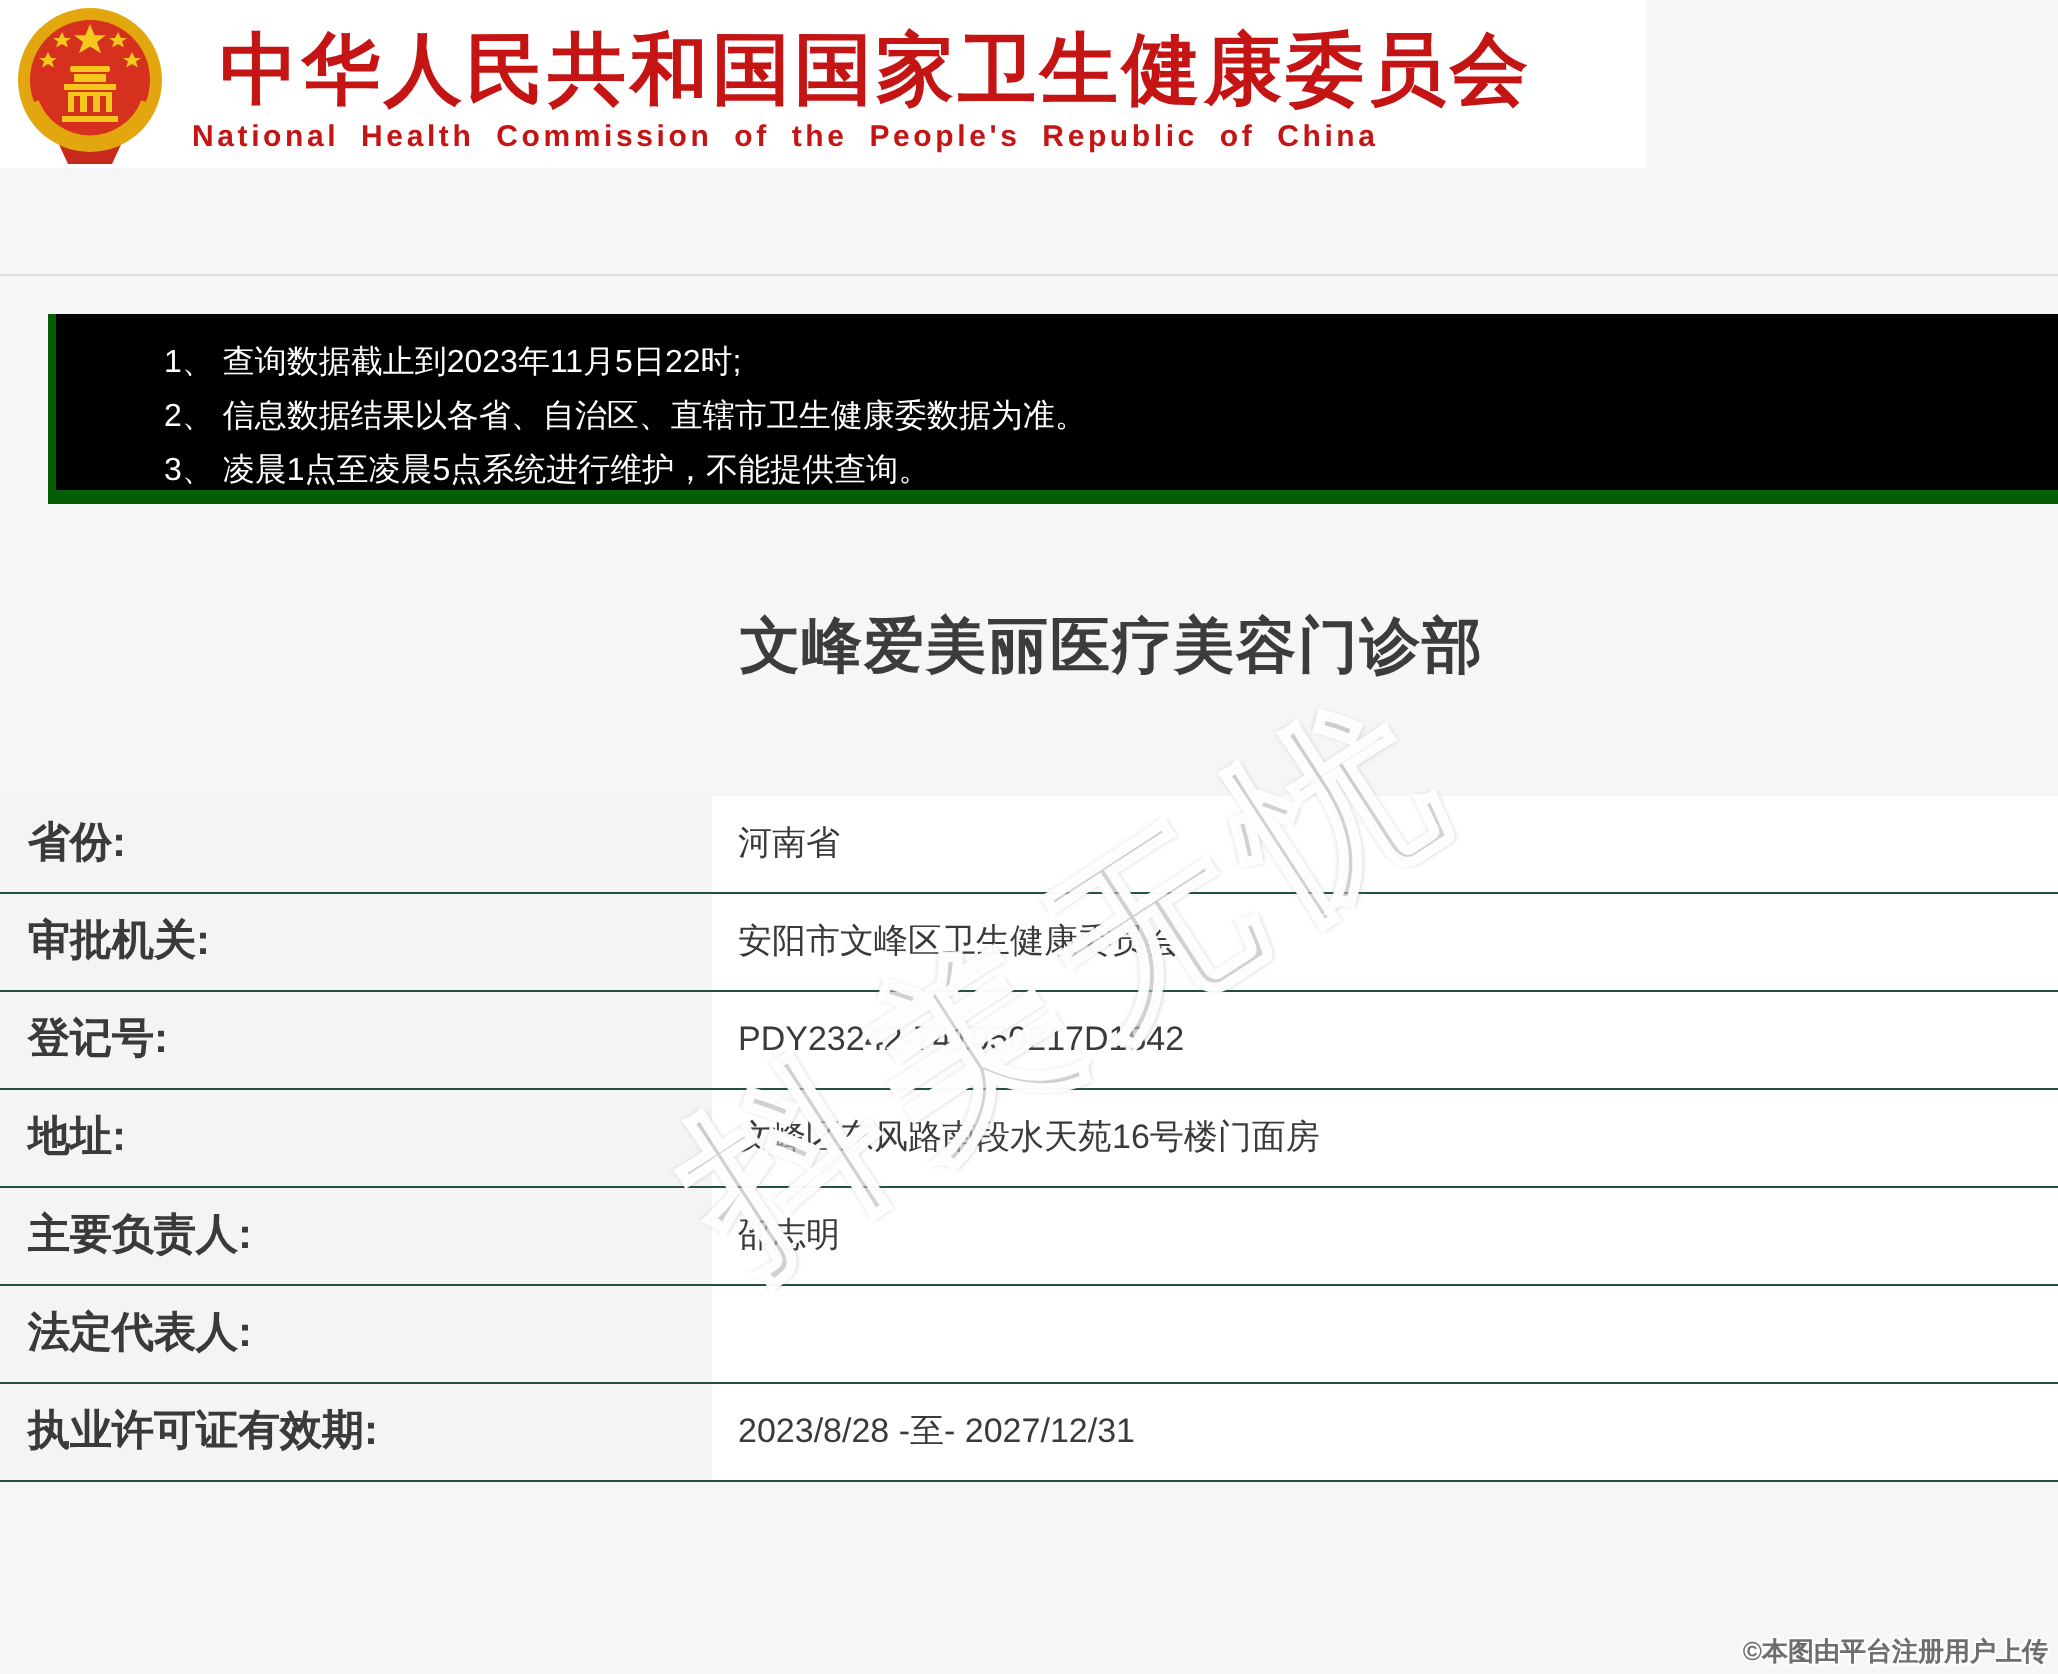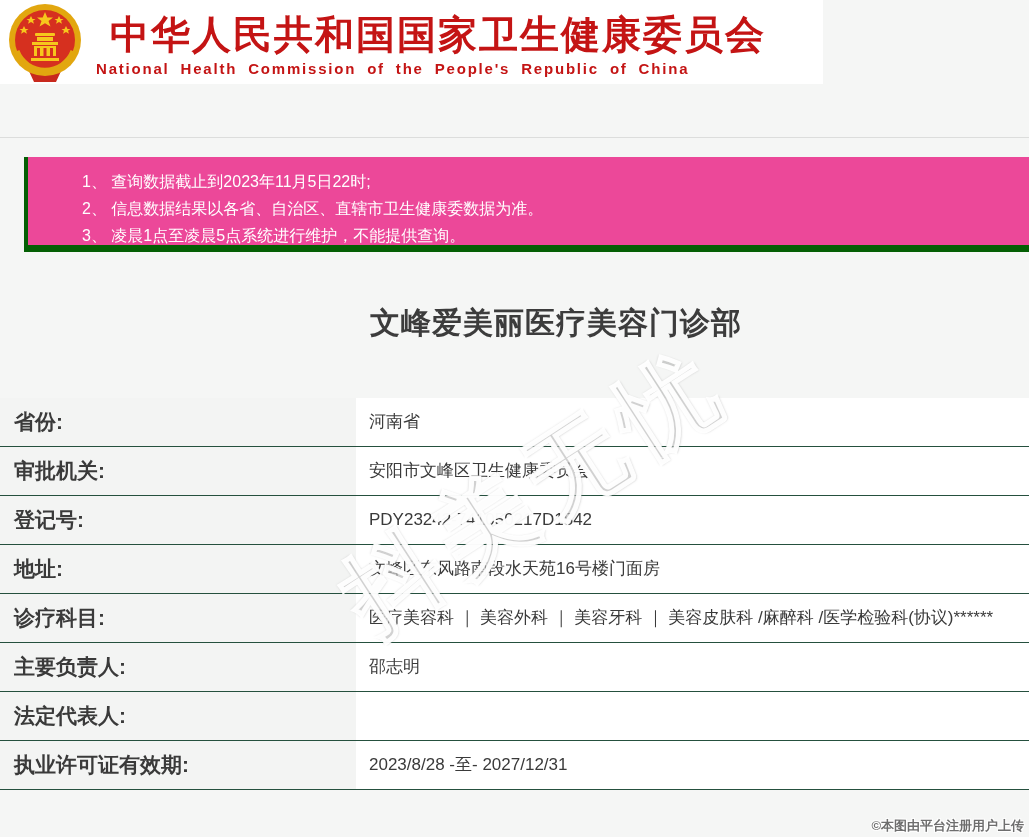--- a/index.html
+++ b/index.html
@@ -29,21 +29,21 @@
     letter-spacing: 1.8px; word-spacing: 5px; white-space: nowrap;
   }
   .divider {
     position: absolute; left: 0; top: 137px; width: 1029px; height: 1px;
     background: #dcdddc;
   }
 
   
   .notice {
     position: absolute; left: 24px; top: 157px; width: 1005px; height: 95px;
-    background: #ec4899;
+    background: #000000;
     border-left: 4px solid #045f04;
     border-bottom: 7px solid #045f04;
     padding: 11px 10px 0 54px;
   }
   .notice-line {
     color: #ffffff; font-size: 16px; line-height: 27px; white-space: nowrap;
   }
 
   
   .inst-title {
@@ -137,24 +137,20 @@
     </div>
     <div class="row">
       <div class="cell-label">登记号:</div>
       <div class="cell-value">PDY23242-741050217D1542</div>
     </div>
     <div class="row">
       <div class="cell-label">地址:</div>
       <div class="cell-value">文峰区东风路南段水天苑16号楼门面房</div>
     </div>
     <div class="row">
-      <div class="cell-label">诊疗科目:</div>
-      <div class="cell-value">医疗美容科 ｜ 美容外科 ｜ 美容牙科 ｜ 美容皮肤科 /麻醉科 /医学检验科(协议)******</div>
-    </div>
-    <div class="row">
       <div class="cell-label">主要负责人:</div>
       <div class="cell-value">邵志明</div>
     </div>
     <div class="row">
       <div class="cell-label">法定代表人:</div>
       <div class="cell-value"></div>
     </div>
     <div class="row">
       <div class="cell-label">执业许可证有效期:</div>
       <div class="cell-value">2023/8/28 -至- 2027/12/31</div>

